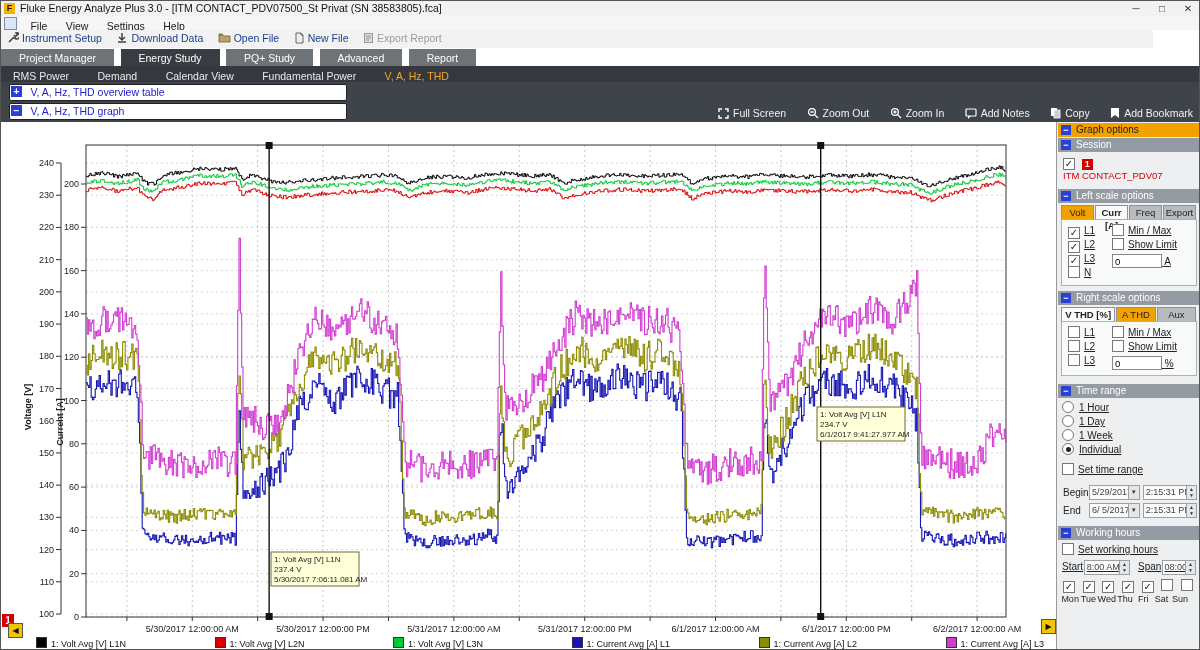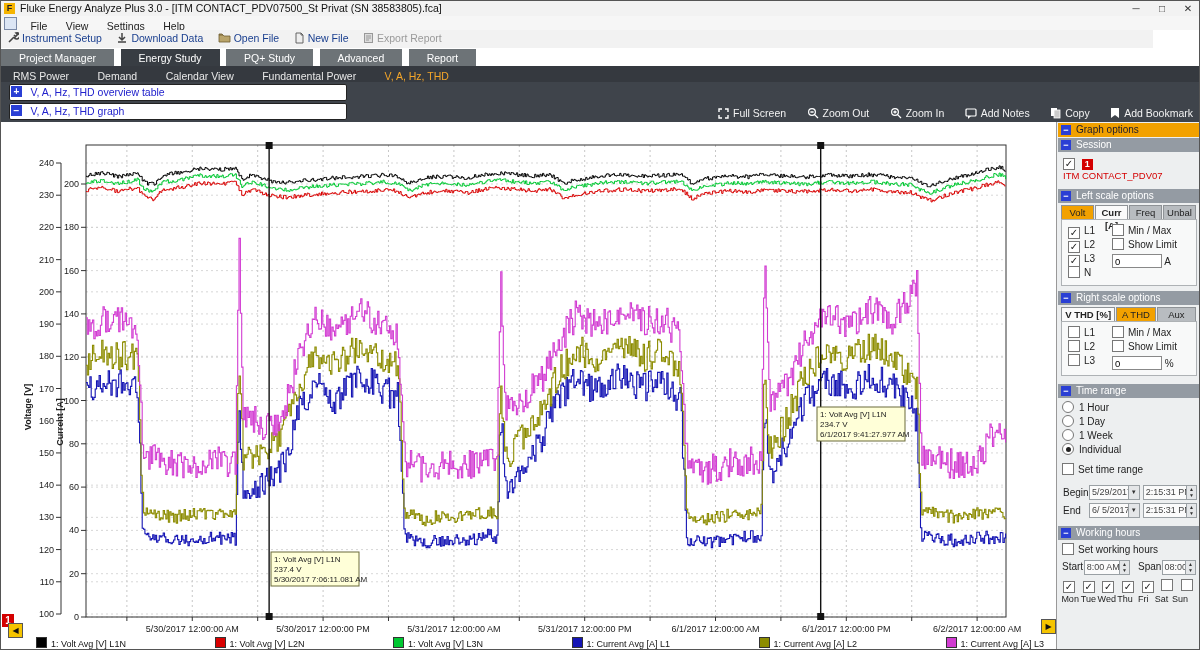--- a/index.html
+++ b/index.html
@@ -55,21 +55,21 @@
   .cb{display:inline-block;width:10px;height:10px;background:#fff;border:1px solid #777;vertical-align:-2px;margin-right:4px;font-size:10px;line-height:10px;text-align:center;color:#222;}
   .cb.on::after{content:"\2713";}
   .radio{display:inline-block;width:10px;height:10px;background:#fff;border:1px solid #777;border-radius:50%;vertical-align:-2px;margin-right:5px;position:relative;}
   .radio.on::after{content:"";position:absolute;left:2.5px;top:2.5px;width:5px;height:5px;border-radius:50%;background:#222;}
   .rtabs{display:flex;margin:2px 4px 0 4px;}
   .rtab{flex:1;text-align:center;height:13px;line-height:13px;background:#b8bcc0;border:1px solid #8e9296;border-bottom:none;font-size:9.5px;margin-right:1px;}
   .rtab.amber{background:#f2a100;}
   .rtab.active{background:#fafafa;font-weight:bold;}
   .rbox{margin:0 4px;background:#f8f9f9;border:1px solid #aeb2b5;padding:4px 3px 5px 6px;display:flex;}
   .rcol{flex:1;}
-  .rrow{height:14px;line-height:14px;white-space:nowrap;}
+  .rrow{height:14px;line-height:14px;white-space:nowrap;text-decoration:underline;}
   .limit-input{width:44px;height:12px;border:1px solid #888;background:#fff;font-size:9.5px;padding:0 2px;font-family:"Liberation Sans",sans-serif;}
   .dtrow{display:flex;align-items:center;margin:3px 4px 0 6px;}
   .dtlabel{width:30px;font-size:10px;}
   .field{background:#fbfbfb;border:1px solid #9aa0a4;height:13px;line-height:13px;font-size:9px;color:#444;padding:0 2px;white-space:nowrap;position:relative;}
   .f-date{width:52px;margin-right:3px;}
   .f-time{width:56px;}
   .dd{position:absolute;right:0;top:0;width:10px;height:13px;background:#e4e6e8;border-left:1px solid #9aa0a4;font-size:6px;text-align:center;line-height:13px;color:#333;}
   .spin{position:absolute;right:0;top:0;width:9px;height:13px;background:#e4e6e8;border-left:1px solid #9aa0a4;font-size:5px;text-align:center;color:#333;line-height:6px;}
   .days{display:flex;margin:5px 2px 0 4px;}
   .dayc{flex:1;text-align:center;}
@@ -333,21 +333,21 @@
       <span class="cb on"></span>
       <span style="display:inline-block;width:11px;height:11px;background:#d40000;color:#fff;font-size:9px;font-weight:bold;text-align:center;line-height:11px;vertical-align:-2px;margin-right:4px;">1</span>
       <span style="color:#d40000;font-size:9.5px;display:inline-block;max-width:100px;overflow:hidden;white-space:nowrap;vertical-align:-1px;">ITM CONTACT_PDV07500_St P...</span>
     </div>
 
     <div class="rp-h gray"><span class="pm2">−</span><span>Left scale options</span></div>
     <div class="rtabs">
       <span class="rtab amber">Volt</span>
       <span class="rtab active">Curr [A]</span>
       <span class="rtab">Freq</span>
-      <span class="rtab">Unbal</span>
+      <span class="rtab">Export</span>
     </div>
     <div class="rbox">
       <div class="rcol" style="flex:0 0 44px;">
         <div class="rrow"><span class="cb on"></span><span>L1</span></div>
         <div class="rrow"><span class="cb on"></span><span>L2</span></div>
         <div class="rrow"><span class="cb on"></span><span>L3</span></div>
         <div class="rrow"><span class="cb"></span><span>N</span></div>
       </div>
       <div class="rcol">
         <div class="rrow"><span class="cb"></span><span>Min / Max</span></div>

